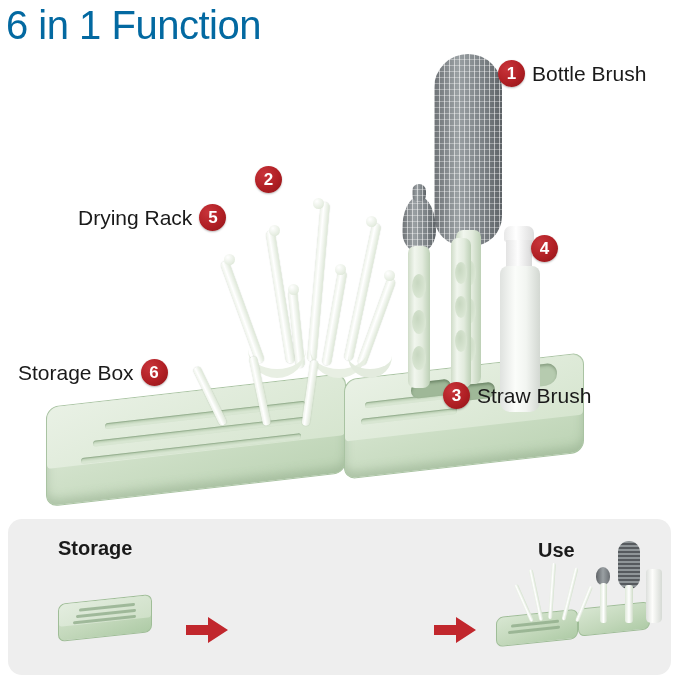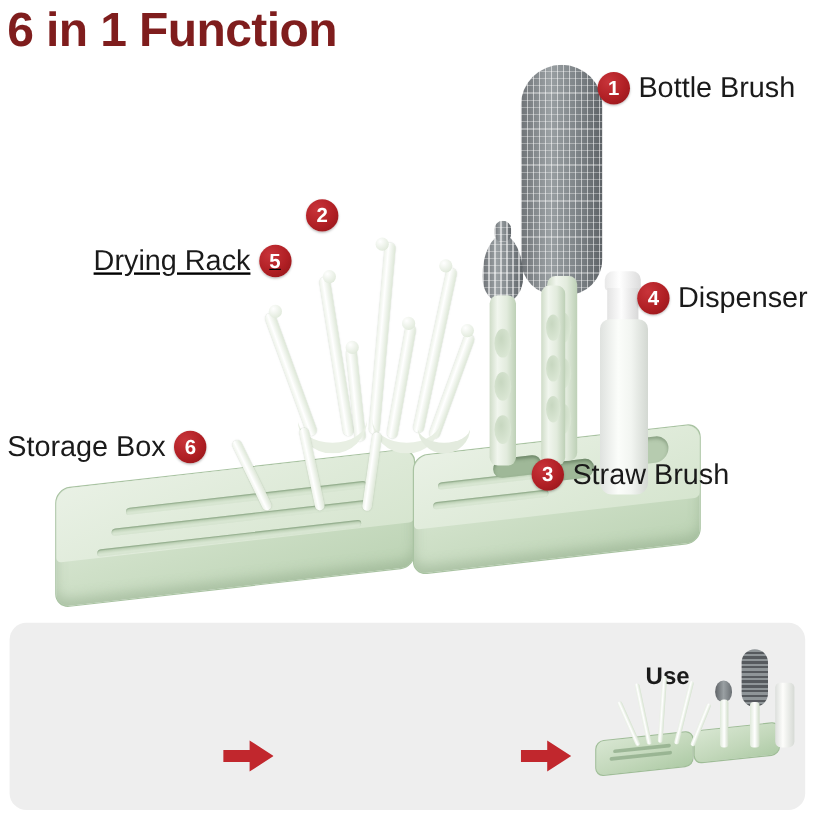--- a/index.html
+++ b/index.html
@@ -9,39 +9,39 @@
     font-family: "Liberation Sans", sans-serif;
     position: relative;
     overflow: hidden;
   }
 
   
   .title {
     position: absolute;
     left: 6px; top: 2px;
     font-size: 40px;
-    font-weight: bold;
-    color: #7f1d1d;
+    font-weight: normal;
+    color: #0369a1;
     letter-spacing: -0.5px;
     line-height: 46px;
   }
 
   
   .hero { position: absolute; left: 0; top: 48px; width: 679px; height: 462px; }
 
   
   .callout {
     position: absolute;
     display: flex;
     align-items: center;
     gap: 7px;
     white-space: nowrap;
   }
   .callout .txt {
-    font-size: 24px;
+    font-size: 21px;
     color: #1a1a1a;
     font-weight: normal;
     line-height: 24px;
   }
   .badge {
     width: 27px; height: 27px;
     border-radius: 50%;
     background: radial-gradient(circle at 34% 30%, #c8343a 0%, #b01f24 55%, #8e1418 100%);
     color: #ffffff;
     font-size: 17px;
@@ -229,60 +229,68 @@
 
   <div class="callout" style="left:498px; top:12px;">
     <span class="badge">1</span>
     <span class="txt">Bottle Brush</span>
   </div>
 
   <div class="callout" style="left:255px; top:118px;">
     <span class="badge">2</span>
   </div>
 
-  <div class="callout" style="left:78px; top:156px;text-decoration:underline;">
+  <div class="callout" style="left:78px; top:156px;">
     <span class="txt">Drying Rack</span>
     <span class="badge">5</span>
   </div>
 
   <div class="callout" style="left:531px; top:187px;">
     <span class="badge">4</span>
-    <span class="txt">Dispenser</span>
-  </div>
-
-  <div class="callout" style="left:6px; top:311px;justify-content:space-between;">
+  </div>
+
+  <div class="callout" style="left:18px; top:311px;justify-content:space-between;">
     <span class="txt">Storage Box</span>
     <span class="badge">6</span>
   </div>
 
   <div class="callout" style="left:443px; top:334px;">
     <span class="badge">3</span>
     <span class="txt">Straw Brush</span>
   </div>
 
 </div>
 
 <div class="steps-panel">
 
+  <div class="step" style="left:38px; top:18px; width:160px; height:120px;">
+    <div class="step-label" style="left:12px; top:0px;">Storage</div>
+    <div class="mini-box" style="left:12px; top:62px; width:94px; height:38px; transform:skewY(-6deg);">
+      <div style="position:absolute; left:0; top:0; right:0; height:60%; background:linear-gradient(160deg,#e3eddf,#cfe0c8); border-radius:7px 7px 3px 3px;"></div>
+      <div class="mini-groove" style="left:20px; top:6px; width:56px;"></div>
+      <div class="mini-groove" style="left:17px; top:12px; width:60px;"></div>
+      <div class="mini-groove" style="left:14px; top:18px; width:63px;"></div>
+    </div>
+  </div>
 
   <div class="arrow" style="left:178px; top:96px;">
     <svg viewBox="0 0 42 30" width="42" height="30" aria-hidden="true">
       <polygon points="0,10 22,10 22,2 42,15 22,28 22,20 0,20" fill="#c1272d"></polygon>
     </svg>
   </div>
 
 
   <div class="arrow" style="left:426px; top:96px;">
     <svg viewBox="0 0 42 30" width="42" height="30" aria-hidden="true">
       <polygon points="0,10 22,10 22,2 42,15 22,28 22,20 0,20" fill="#c1272d"></polygon>
     </svg>
   </div>
 
   <div class="step" style="left:488px; top:8px; width:180px; height:142px;">
-    <div class="step-label" style="left:42px; top:26px;">Use</div>
+    <div class="step-label" style="left:42px; top:12px;">Use</div>
     <div class="mini-box" style="left:0px; top:86px; width:82px; height:30px; transform:skewY(-6deg);">
       <div class="mini-groove" style="left:14px; top:8px; width:48px;"></div>
       <div class="mini-groove" style="left:11px; top:14px; width:52px;"></div>
     </div>
     <div class="mini-box" style="left:82px; top:78px; width:72px; height:28px; transform:skewY(-6deg);"></div>
     <div style="position:absolute; left:24px; top:36px; width:76px; height:60px;">
       <div class="mini-peg" style="left:30px; top:0; width:4px; height:56px; transform:rotate(4deg);"></div>
       <div class="mini-peg" style="left:14px; top:6px; width:4px; height:52px; transform:rotate(-12deg);"></div>
       <div class="mini-peg" style="left:48px; top:4px; width:4px; height:54px; transform:rotate(14deg);"></div>
       <div class="mini-peg" style="left:2px; top:20px; width:4px; height:40px; transform:rotate(-24deg);"></div>

